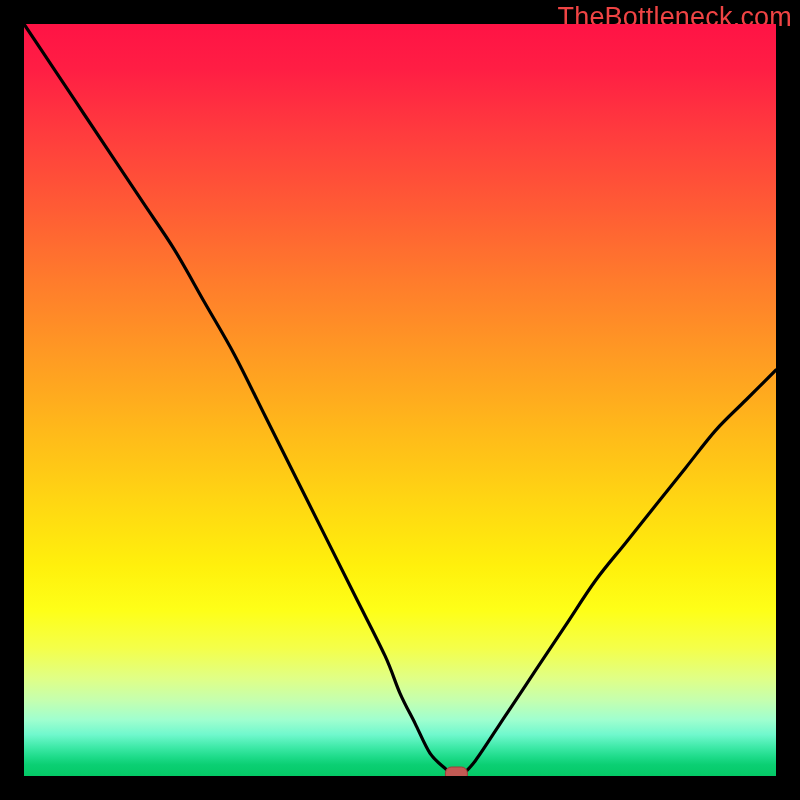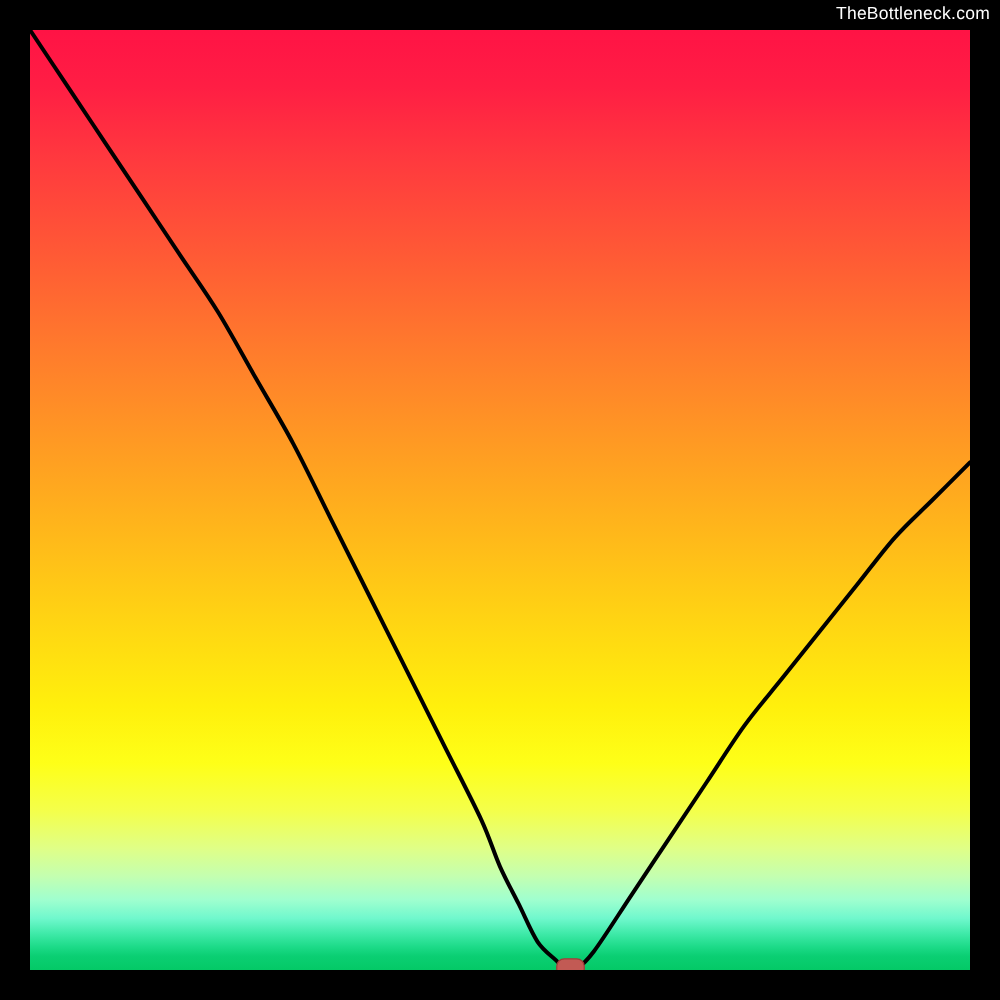--- a/index.html
+++ b/index.html
@@ -60,22 +60,22 @@
     position: absolute;
     left: 0;
     top: 0;
     width: 752px;
     height: 752px;
   }
   .watermark {
     position: absolute;
     top: 2px;
     right: 8px;
-    color: #ffffff;
-    font-size: 14px;
+    color: #ef4444;
+    font-size: 27px;
     font-weight: 500;
     letter-spacing: 0.2px;
     user-select: none;
   }
 </style>
 </head>
 <body>
 
 <div class="frame">
   <div class="watermark">TheBottleneck.com</div>

